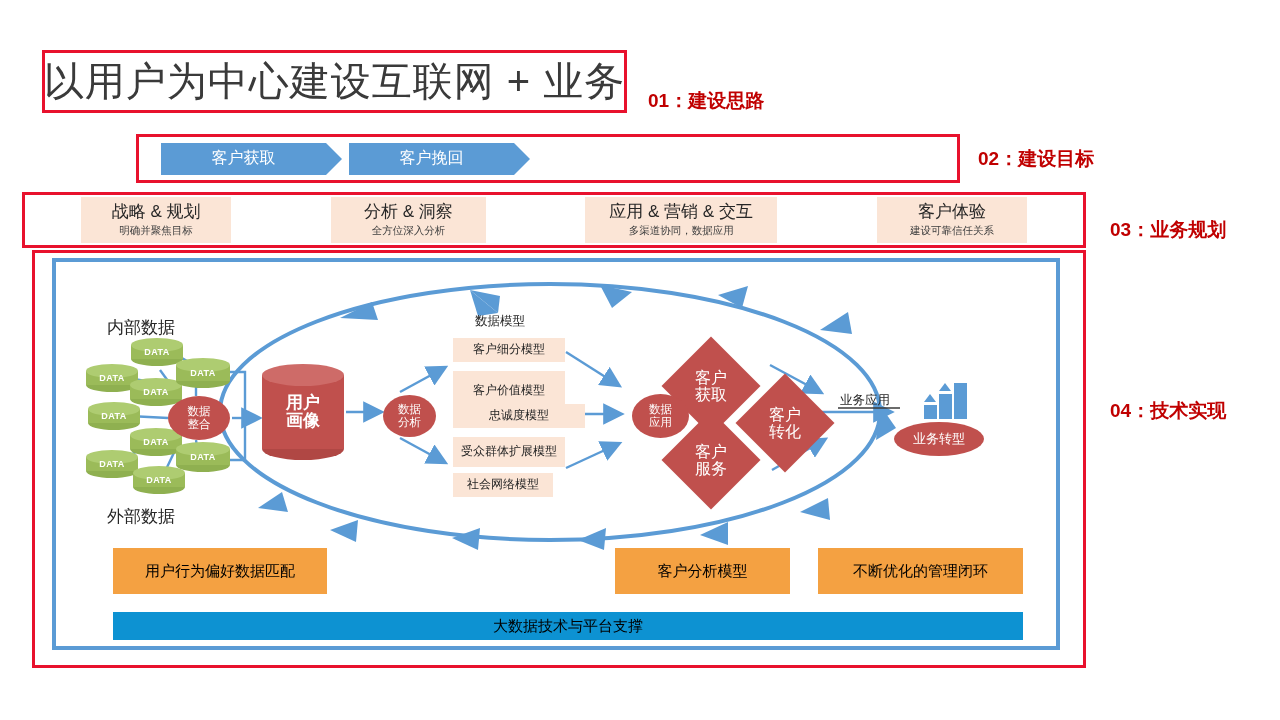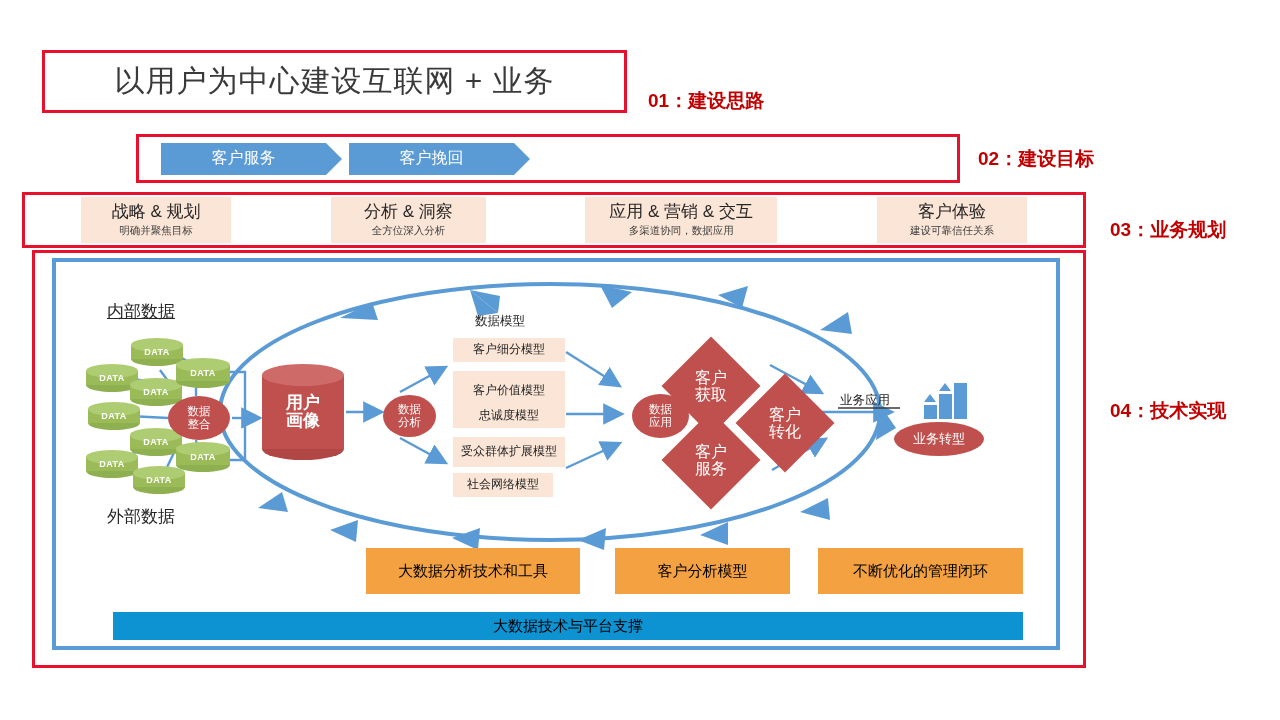--- a/index.html
+++ b/index.html
@@ -12,21 +12,21 @@
 
   
   .abs{position:absolute;box-sizing:border-box;}
 
   
   .red-frame{border:3px solid #E8112D;background:transparent;}
 
   
   #title-box{left:42px;top:50px;width:585px;height:63px;
     display:flex;align-items:center;justify-content:center;}
-  #title-text{font-size:30px;color:#3a3a3a;letter-spacing:1px;white-space:nowrap;}
+  #title-text{font-size:40px;color:#3a3a3a;letter-spacing:1px;white-space:nowrap;}
 
   .section-label{font-size:19px;font-weight:bold;color:#C00000;white-space:nowrap;}
   #label-01{left:648px;top:88px;}
   #label-02{left:978px;top:146px;}
   #label-03{left:1110px;top:217px;}
   #label-04{left:1110px;top:398px;}
 
   
   #goals-frame{left:136px;top:134px;width:824px;height:49px;}
   #goals-inner{position:absolute;left:0;top:0;right:0;bottom:0;display:flex;
@@ -53,21 +53,21 @@
   #tech-frame{left:32px;top:250px;width:1054px;height:418px;}
   #tech-blue{left:52px;top:258px;width:1008px;height:392px;border:4px solid #5B9BD5;
     background:#ffffff;}
 
   
   #tech-svg{position:absolute;left:0;top:0;width:1280px;height:720px;
     pointer-events:none;}
 
   
   .t-label{font-size:17px;color:#262626;white-space:nowrap;}
-  #lbl-internal{left:107px;top:300px;text-decoration:underline;}
+  #lbl-internal{left:107px;top:316px;}
   #lbl-external{left:107px;top:505px;}
 
   #lbl-datamodel{left:475px;top:313px;font-size:12.5px;color:#262626;}
   #lbl-bizapp{left:840px;top:392px;font-size:12.5px;color:#262626;}
 
   
   .model-box{background:#FBE5D6;display:flex;align-items:center;justify-content:center;
     text-align:center;font-size:12px;color:#262626;line-height:1.12;}
 
   
@@ -130,21 +130,21 @@
 <div class="stage">
 
   <div class="abs red-frame" id="title-box">
     <div id="title-text">以用户为中心建设互联网 + 业务</div>
   </div>
   <div class="abs section-label" id="label-01">01：建设思路</div>
 
   <div class="abs red-frame" id="goals-frame">
     <div id="goals-inner">
       <div class="chevron">
-        <span>客户服务</span>
+        <span>客户获取</span>
       </div>
       <div class="chevron">
         <span>客户挽回</span>
       </div>
     </div>
   </div>
   <div class="abs section-label" id="label-02">02：建设目标</div>
 
   <div class="abs red-frame" id="plan-frame">
     <div id="plan-inner">
@@ -320,21 +320,21 @@
     </div>
   </div>
 
   <div class="ellipse" id="ell-analysis">
     <span>数据</span>
     <span>分析</span>
   </div>
 
   <div class="abs model-box" style="left:453px;top:338px;width:112px;height:24px">客户细分模型</div>
   <div class="abs model-box" style="left:453px;top:371px;width:112px;height:40px">客户价值模型</div>
-  <div class="abs model-box" style="left:453px;top:404px;width:112px;height:24px">忠诚度模型</div>
+  <div class="abs model-box" style="left:453px;top:404px;width:132px;height:24px">忠诚度模型</div>
   <div class="abs model-box" style="left:453px;top:437px;width:112px;height:30px">受众群体扩展模型</div>
   <div class="abs model-box" style="left:453px;top:473px;width:100px;height:24px">社会网络模型</div>
 
   <div class="diamond" id="dia-acquire">
     <div class="dtxt">
       <span>客户</span>
       <span>获取</span>
     </div>
   </div>
   <div class="diamond" id="dia-service">
@@ -360,19 +360,19 @@
     <div class="bar" style="left:15px;top:11px;width:13px;height:25px"></div>
     <div class="bar" style="left:30px;top:0px;width:13px;height:36px"></div>
     <div class="uparrow" style="left:0px;top:11px"></div>
     <div class="uparrow" style="left:15px;top:0px"></div>
   </div>
 
   <div class="ellipse" id="ell-transform">
     <span>业务转型</span>
   </div>
 
-  <div class="obox" id="ob2">大数据分析技术和工具</div>
+  <div class="obox" id="ob1">用户行为偏好数据匹配</div>
   <div class="obox" id="ob3">客户分析模型</div>
   <div class="obox" id="ob4">不断优化的管理闭环</div>
 
   <div class="abs" id="blue-bar">大数据技术与平台支撑</div>
 
 </div>
 
 </body></html>

